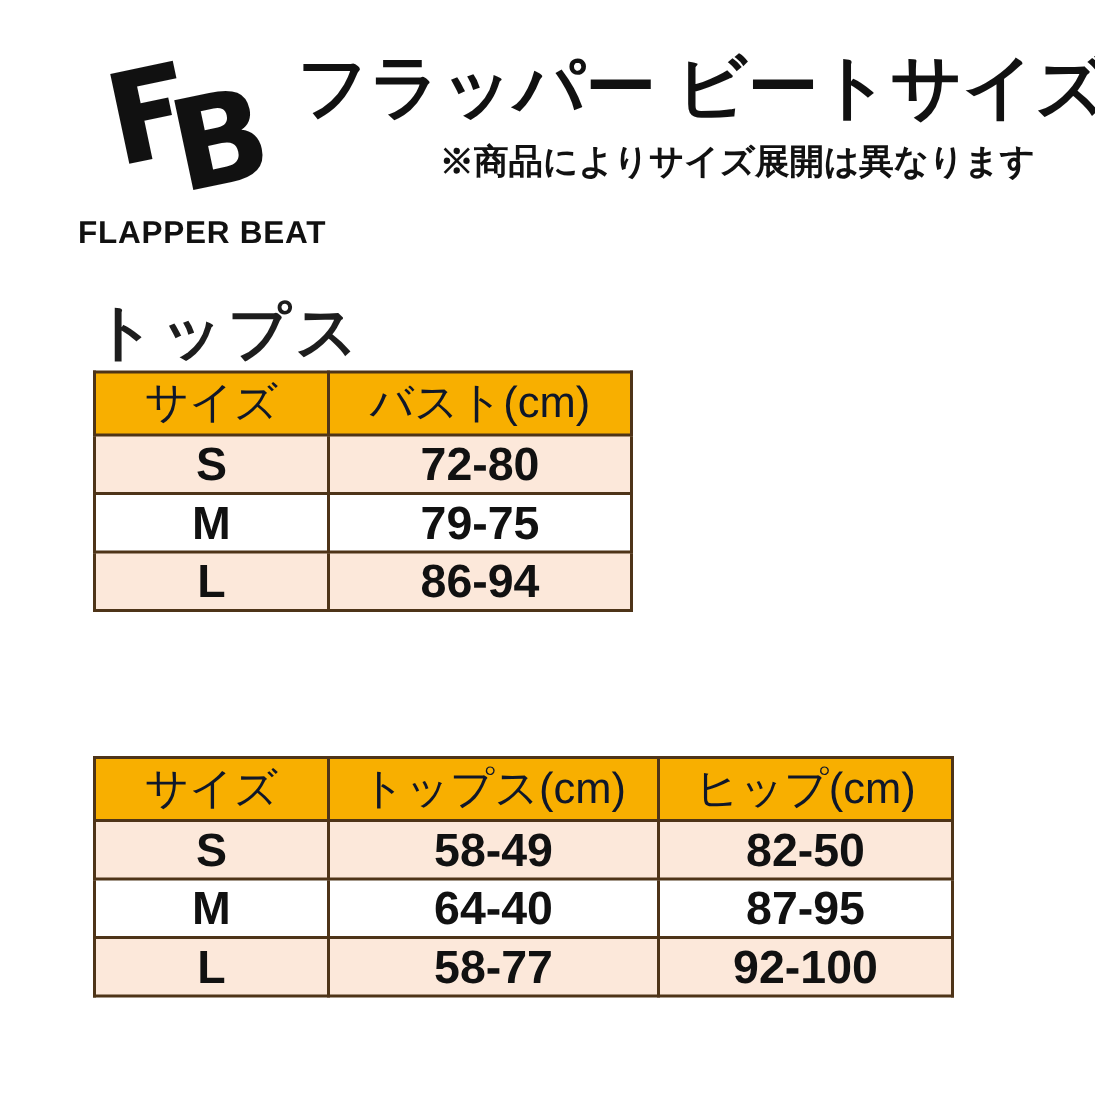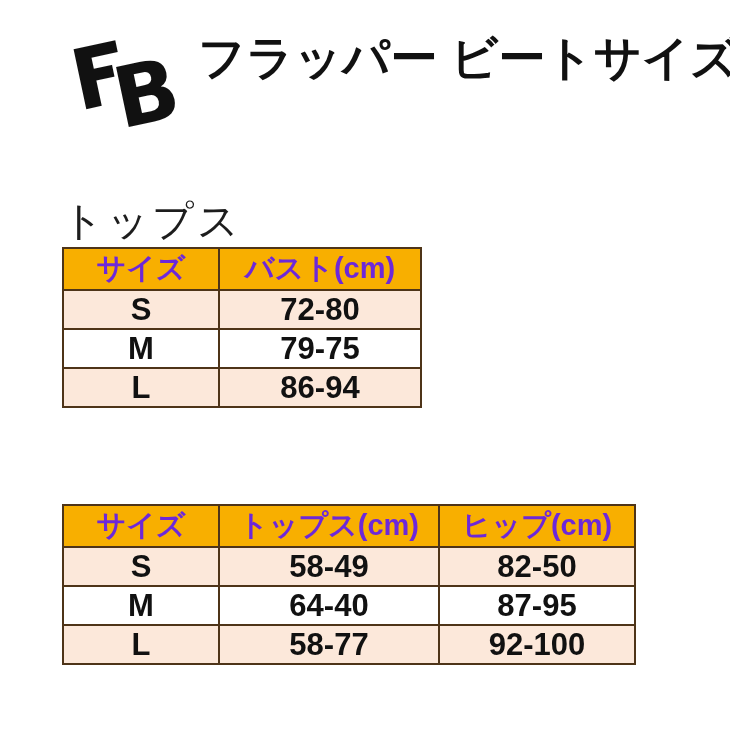--- a/index.html
+++ b/index.html
@@ -15,32 +15,32 @@
   .title{
     position:absolute;left:198px;top:30px;width:494px;margin:0;
     font-size:47px;font-weight:bold;color:#111;text-align:center;line-height:1.2;white-space:nowrap;
   }
   .note{
     position:absolute;left:200px;top:92px;width:490px;
     font-size:23px;font-weight:bold;color:#111;text-align:right;white-space:nowrap;
   }
   
   .section-heading{
-    position:absolute;left:62px;margin:0;font-size:41px;font-weight:normal;
+    position:absolute;left:62px;margin:0;font-size:41px;font-weight:bold;
     color:#1d1d1d;letter-spacing:3px;line-height:1;
   }
   .tops-heading{top:201px;}
   .pants-heading{top:457px;}
   
   .size-table{position:absolute;left:62px;border-collapse:collapse;table-layout:fixed;}
   .tops-table{top:247px;width:358px;}
   .pants-table{top:504px;width:572px;}
   .size-table th{
-    height:40px;background:#F8AF00;color:#6d28d9;
-    font-size:29px;font-weight:bold;text-align:center;
+    height:40px;background:#F8AF00;color:#0f172a;
+    font-size:29px;font-weight:normal;text-align:center;
   }
   .size-table td{
     height:37px;background:#ffffff;color:#111;
     font-size:31px;font-weight:bold;text-align:center;
   }
   .size-table th,.size-table td{border:2px solid #4E3418;padding:0;}
   .size-table tr.alt td{background:#FCE8DA;}
   .tops-table col.c-size{width:156px;}
   .tops-table col.c-val{width:202px;}
   .pants-table col.c-size{width:156px;}
@@ -52,23 +52,25 @@
 
 <div class="page">
 
   <div class="logo">
     <svg width="132" height="122" viewBox="0 0 132 122">
       <g transform="rotate(-12 66 61)" font-family="DejaVu Sans, sans-serif" font-weight="bold">
         <text x="12" y="78" font-size="84" fill="#111">F</text>
         <text x="50" y="104" font-size="84" fill="#111" stroke="#ffffff" stroke-width="7" paint-order="stroke">B</text>
       </g>
     </svg>
+    <div class="brand-name">FLAPPER BEAT</div>
   </div>
 
   <h1 class="title">フラッパー ビートサイズ表</h1>
+  <div class="note">※商品によりサイズ展開は異なります</div>
 
   <h2 class="section-heading tops-heading">トップス</h2>
 
   <table class="size-table tops-table">
     <colgroup>
         <col class="c-size">
         <col class="c-val">
       </colgroup>
     <thead>
       <tr>

